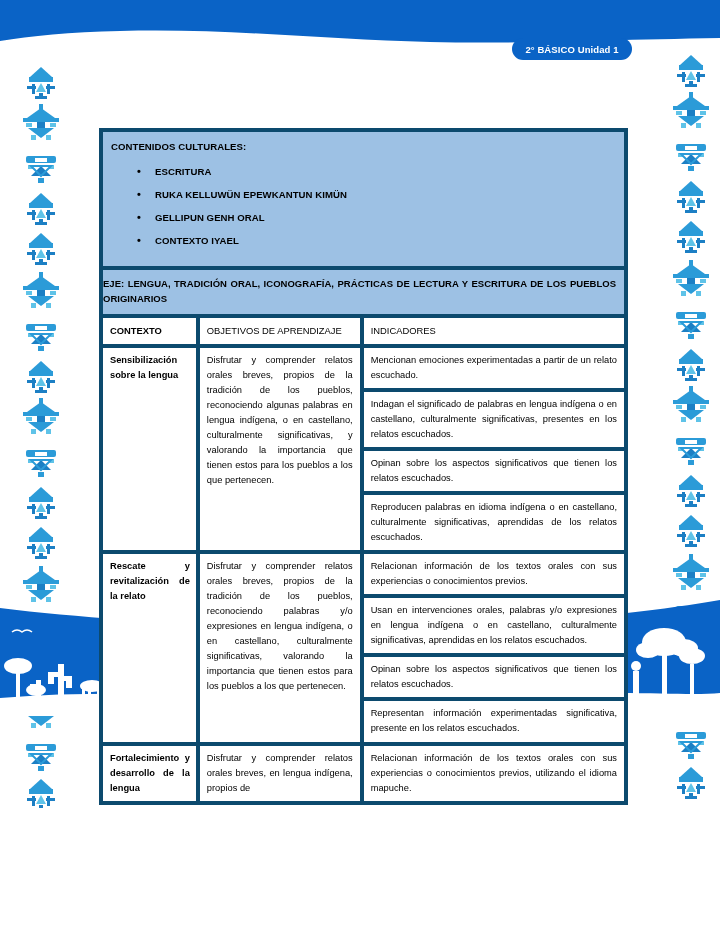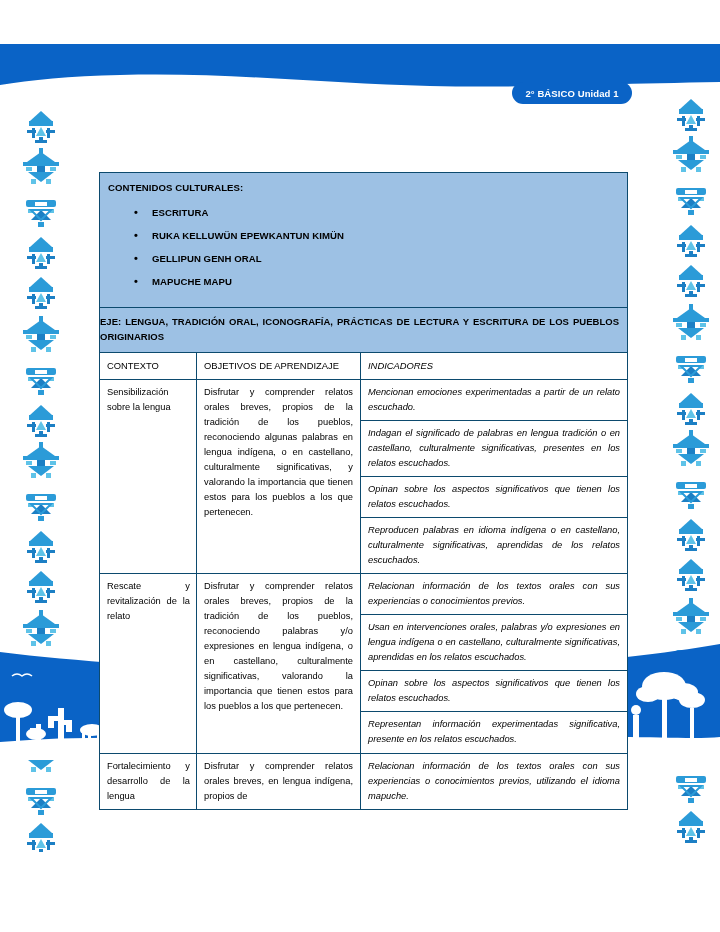--- a/index.html
+++ b/index.html
@@ -7,21 +7,20 @@
     margin: 0; padding: 0;
     width: 720px; height: 932px;
     overflow: hidden;
     background: #ffffff;
     font-family: "Liberation Sans", sans-serif;
   }
   #page {
     position: relative;
     width: 720px; height: 716px;
     background: #ffffff;
-    margin-top: 44px;
   }
 
   
   .top-wave {
     position: absolute;
     top: 0; left: 0;
     width: 720px; height: 60px;
     z-index: 2;
   }
   .badge {
@@ -71,21 +70,21 @@
   
   .doc-table {
     position: absolute;
     left: 99px; top: 128px;
     width: 529px;
     border-collapse: collapse;
     z-index: 4;
     background: #ffffff;
   }
   .doc-table td {
-    border: 1px solid #0c4a6e;
+    border: 4px solid #0c4a6e;
     vertical-align: top;
     padding: 4px 5px 4px 6px;
     font-size: 9.3px;
     line-height: 1.62;
     color: #000000;
   }
 
   
   td.cult {
     background: #9DC1E4;
@@ -135,33 +134,33 @@
     padding: 5px 6px 5px 7px;
     white-space: nowrap;
   }
 
   
   td.ctx {
     width: 97px;
     text-align: justify;
     text-align-last: left;
     padding: 5px 6px 5px 7px;
+    font-weight: bold;
   }
   td.obj {
     width: 164px;
     text-align: justify;
     text-align-last: left;
     padding: 5px 7px 5px 7px;
   }
   td.ind {
     width: 267px;
     text-align: justify;
     text-align-last: left;
     padding: 5px 7px 5px 7px;
-    font-style: italic;
   }
   td.ind-last { text-align-last: left; }
 </style>
 </head>
 <body>
 
 <div id="page">
 
   <svg class="top-wave" viewBox="0 0 720 60" preserveAspectRatio="none">
     <path d="M0,0 L720,0 L720,38 C600,40 520,44 430,42 C330,40 230,28 120,31 C70,32 30,36 0,41 Z" fill="#0A63C6"></path>
@@ -250,42 +249,42 @@
 
   <table class="doc-table">
     <tbody>
       <tr>
         <td class="cult" colspan="3">
           <div class="cult-title">CONTENIDOS CULTURALES:</div>
           <ul class="cult-list">
             <li>ESCRITURA</li>
             <li>RUKA KELLUWÜN EPEWKANTUN KIMÜN</li>
             <li>GELLIPUN GENH ORAL</li>
-            <li>MAPUCHE MAPU</li>
+            <li>CONTEXTO IYAEL</li>
           </ul>
         </td>
       </tr>
 
       <tr>
         <td class="eje" colspan="3">EJE: LENGUA, TRADICIÓN ORAL, ICONOGRAFÍA, PRÁCTICAS DE LECTURA Y ESCRITURA DE LOS PUEBLOS ORIGINARIOS</td>
       </tr>
 
       <tr>
         <td class="colhead ctx">CONTEXTO</td>
         <td class="colhead obj">OBJETIVOS DE APRENDIZAJE</td>
         <td class="colhead ind">INDICADORES</td>
       </tr>
 
       <tr>
         <td class="ctx" rowspan="4">Sensibilización sobre la lengua</td>
         <td class="obj" rowspan="4">Disfrutar y comprender relatos orales breves, propios de la tradición de los pueblos, reconociendo algunas palabras en lengua indígena, o en castellano, culturalmente significativas, y valorando la importancia que tienen estos para los pueblos a los que pertenecen.</td>
         <td class="ind">Mencionan emociones experimentadas a partir de un relato escuchado.</td>
       </tr>
       <tr>
-        <td class="ind">Indagan el significado de palabras en lengua tradición o en castellano, culturalmente significativas, presentes en los relatos escuchados.</td>
+        <td class="ind">Indagan el significado de palabras en lengua indígena o en castellano, culturalmente significativas, presentes en los relatos escuchados.</td>
       </tr>
       <tr>
         <td class="ind">Opinan sobre los aspectos significativos que tienen los relatos escuchados.</td>
       </tr>
       <tr>
         <td class="ind">Reproducen palabras en idioma indígena o en castellano, culturalmente significativas, aprendidas de los relatos escuchados.</td>
       </tr>
 
       <tr>
         <td class="ctx" rowspan="4">Rescate y revitalización de la relato</td>

